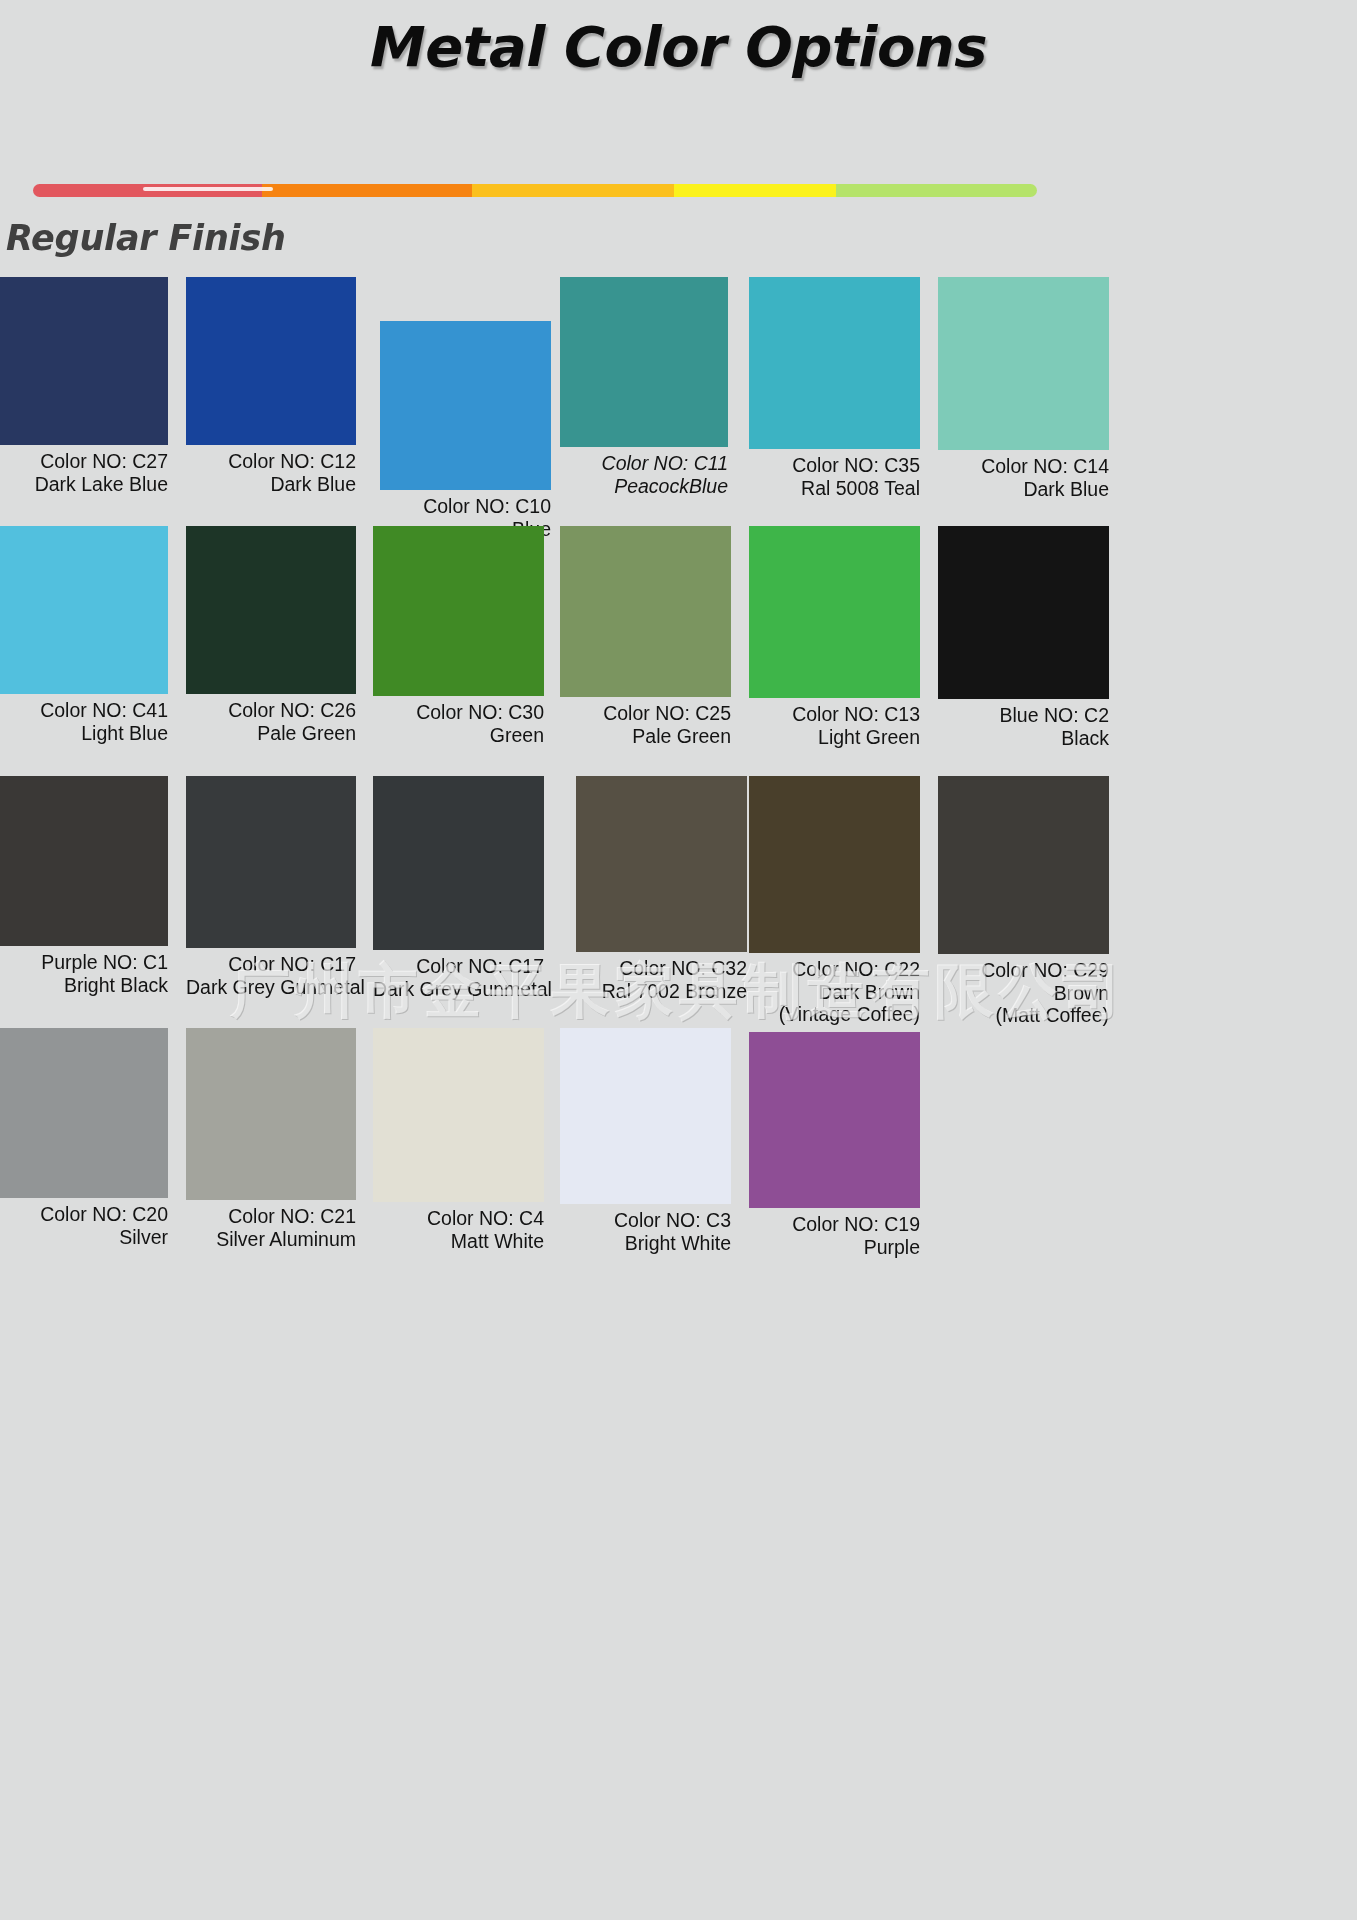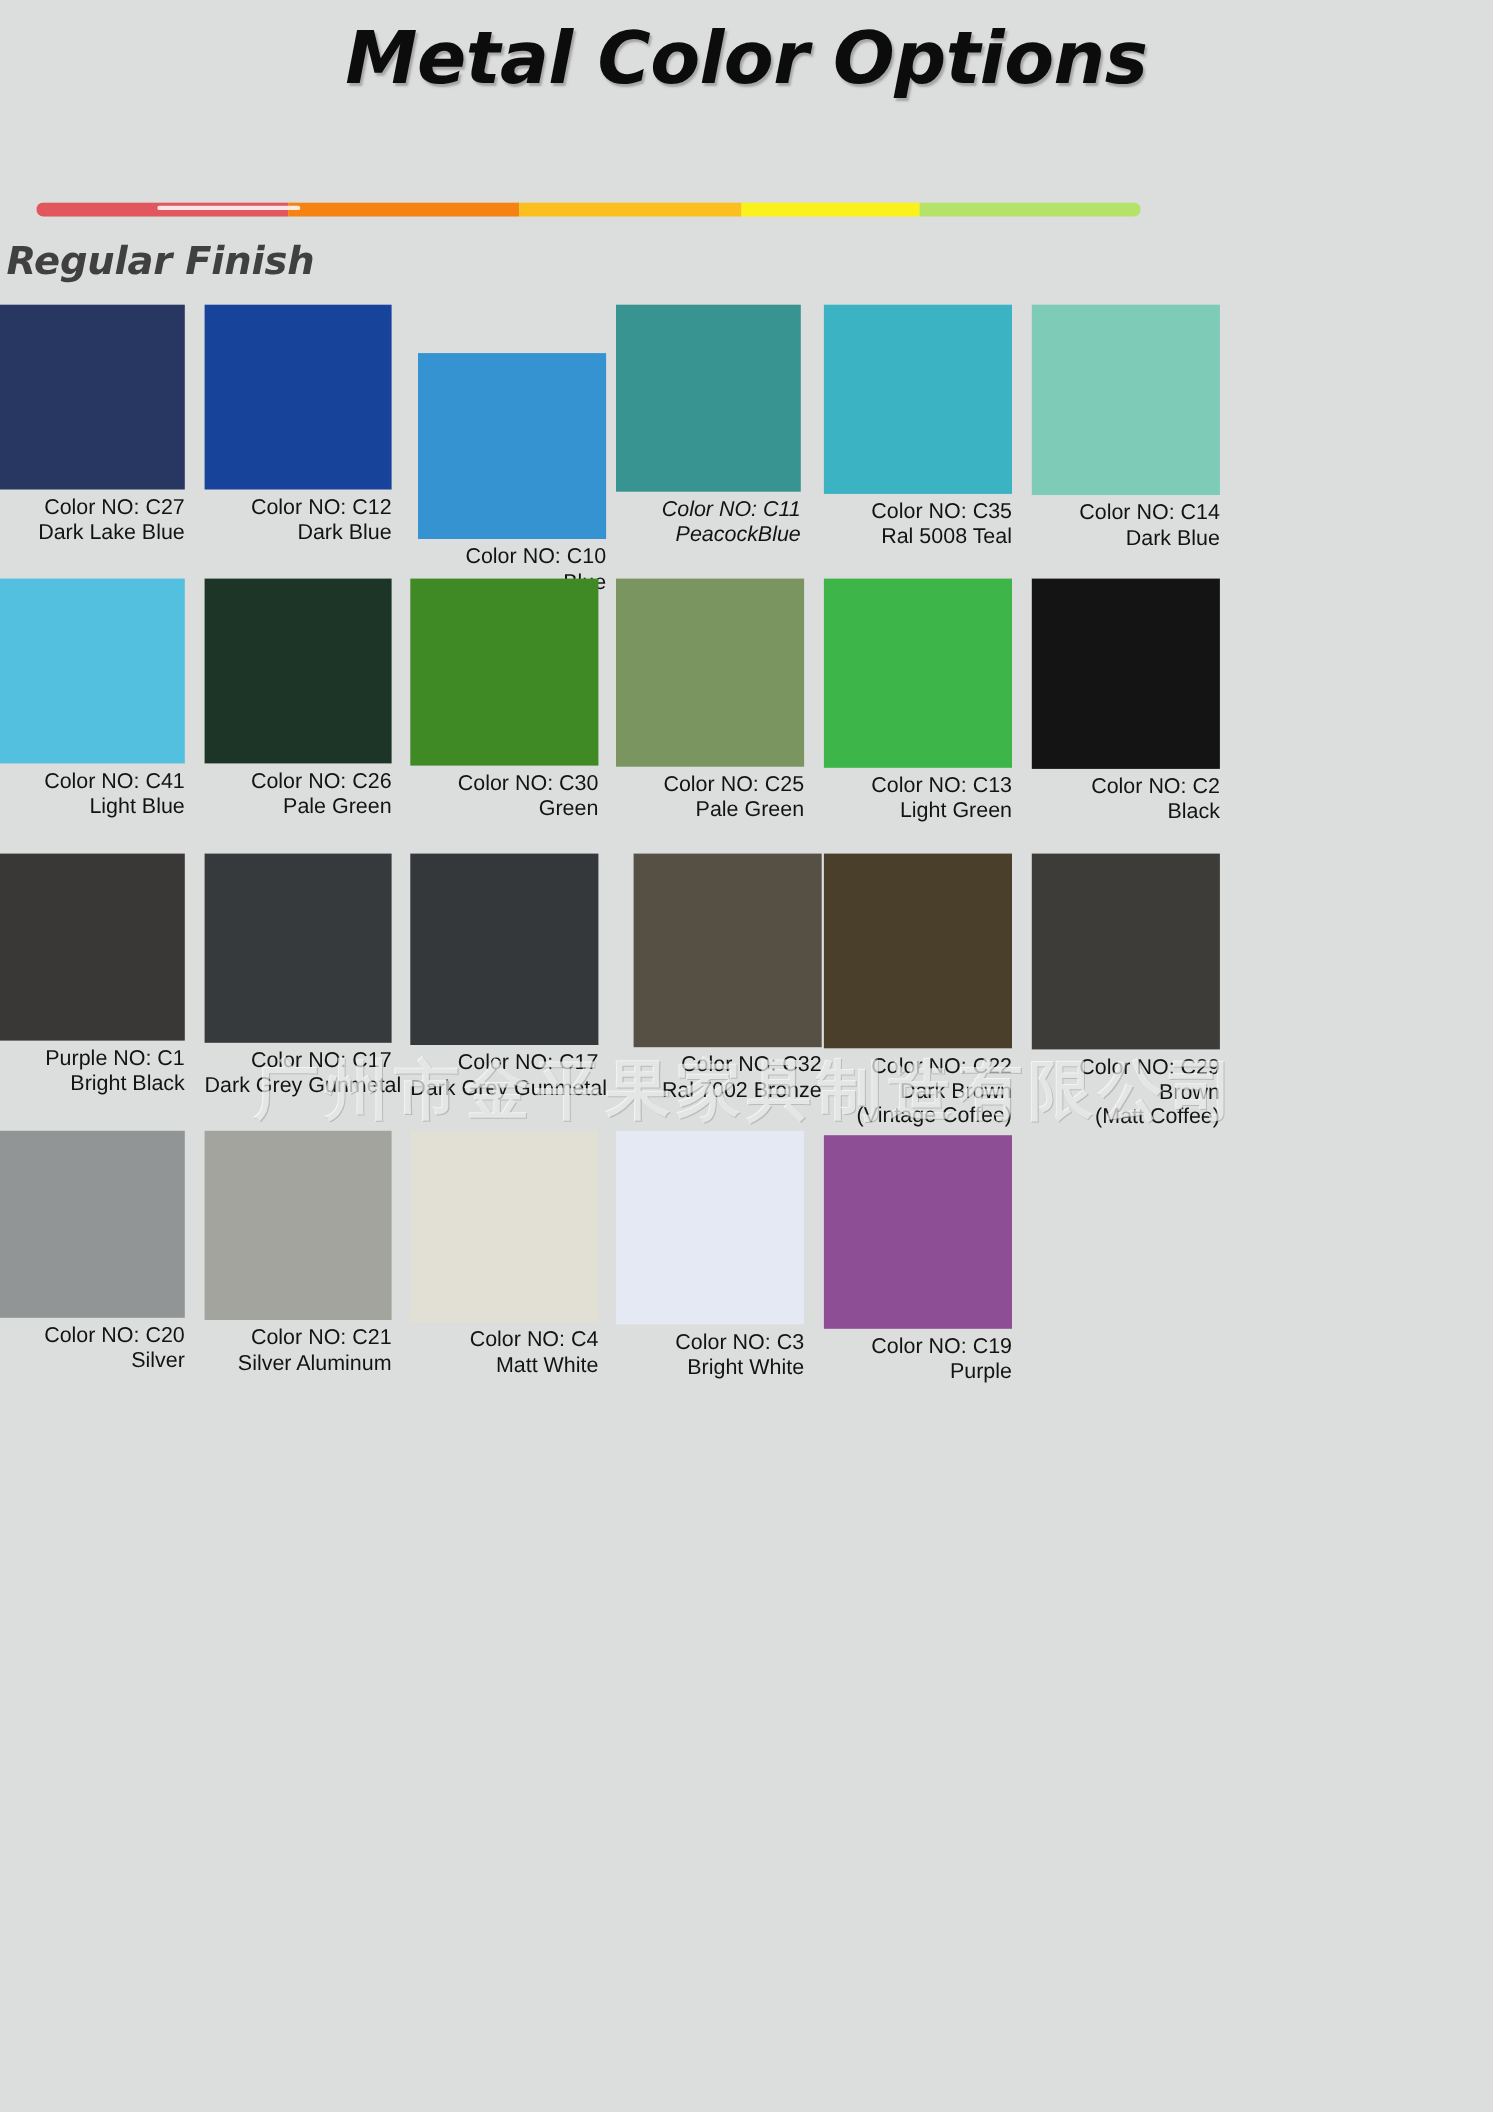--- a/index.html
+++ b/index.html
@@ -28,21 +28,21 @@
   }
   #page-title {
     position: absolute;
     left: 0;
     top: 14px;
     width: 1357px;
     text-align: center;
     font-family: "DejaVu Sans", sans-serif;
     font-weight: bold;
     font-style: italic;
-    font-size: 66px;
+    font-size: 56px;
     letter-spacing: -0.5px;
     color: #0c0c0c;
     text-shadow: 2px 3px 2px rgba(120,120,120,0.55);
     white-space: nowrap;
   }
   #title-rule {
     position: absolute;
     left: 33px;
     top: 184px;
     width: 1004px;
@@ -211,21 +211,21 @@
       <div class="swatch-cell" style="left: 749px; top: 526px; width: 171px;">
         <div class="swatch-chip" style="height: 172px; background: rgb(62, 181, 73);"></div>
         <div class="swatch-label">
           <span class="lbl-line">Color NO: C13</span>
           <span class="lbl-line">Light Green</span>
         </div>
       </div>
       <div class="swatch-cell" style="left: 938px; top: 526px; width: 171px;">
         <div class="swatch-chip" style="height: 173px; background: rgb(20, 20, 20);"></div>
         <div class="swatch-label">
-          <span class="lbl-line">Color NO: C2</span>
+          <span class="lbl-line">Blue NO: C2</span>
           <span class="lbl-line">Black</span>
         </div>
       </div>
       <div class="swatch-cell" style="left: 0px; top: 776px; width: 168px;">
         <div class="swatch-chip" style="height: 170px; background: rgb(58, 56, 54);"></div>
         <div class="swatch-label">
           <span class="lbl-line">Purple NO: C1</span>
           <span class="lbl-line">Bright Black</span>
         </div>
       </div>

